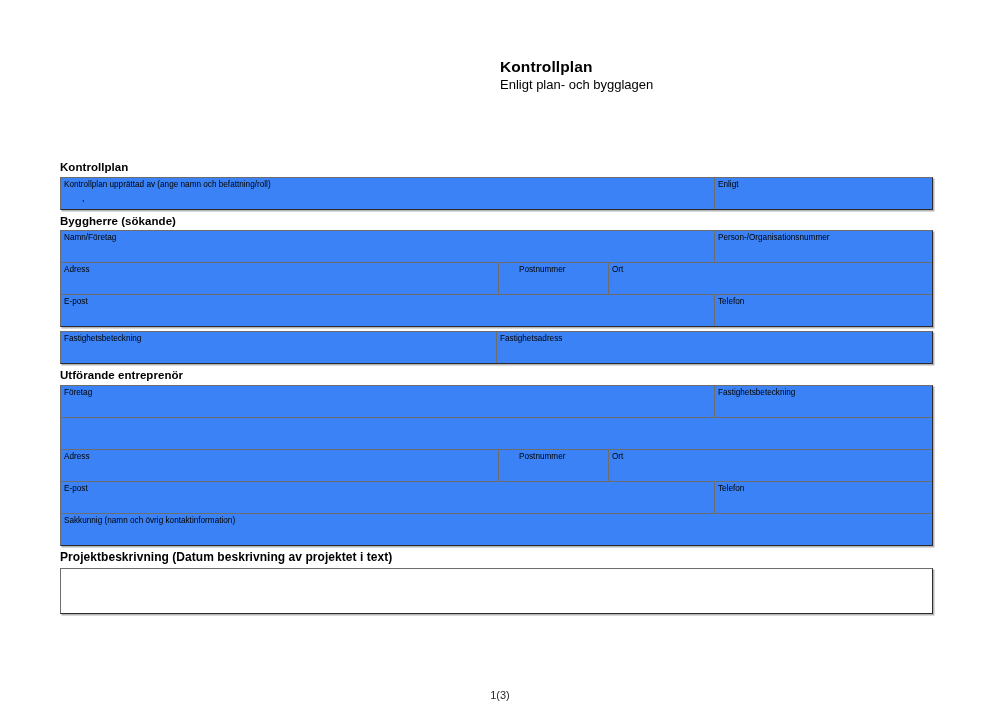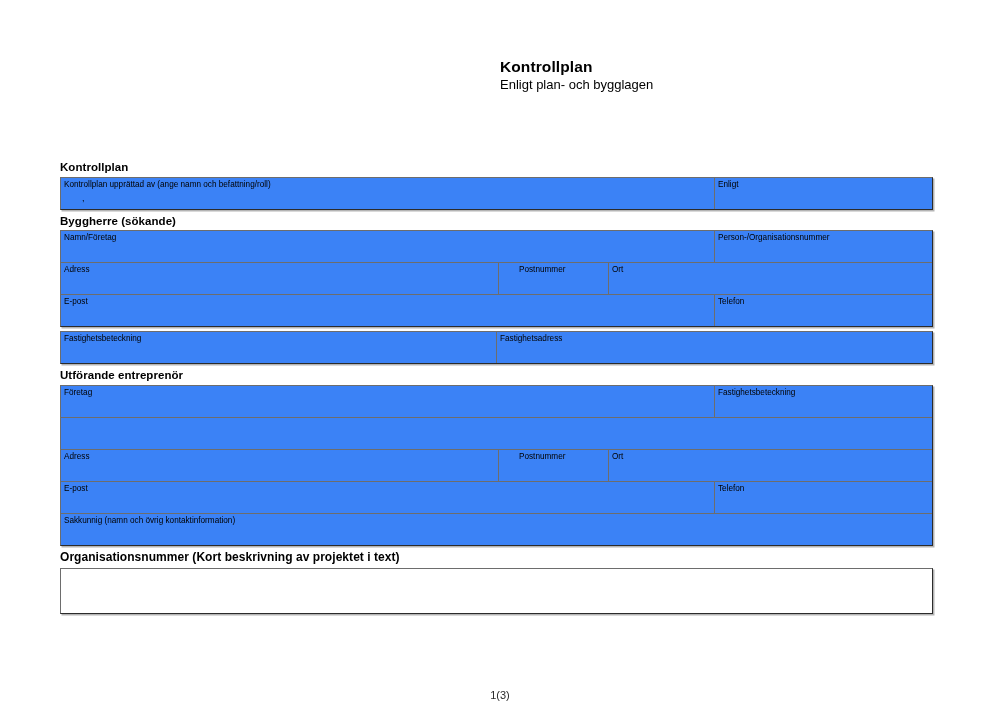--- a/index.html
+++ b/index.html
@@ -285,21 +285,21 @@
         <div class="row">
           <div class="cell w-full tall">
             <span class="cell-label">Sakkunnig (namn och övrig kontaktinformation)</span>
             <span class="cell-value"></span>
           </div>
         </div>
       </div>
     </div>
 
     <div class="section desc-section">
-      <div class="section-heading wide">Organisationsnummer (Kort beskrivning av projektet i text)</div>
+      <div class="section-heading wide">Projektbeskrivning (Datum beskrivning av projektet i text)</div>
       <div class="desc-box"></div>
     </div>
 
   </div>
 
   <div class="footer">1(3)</div>
 
 </div>
 
 </body></html>

